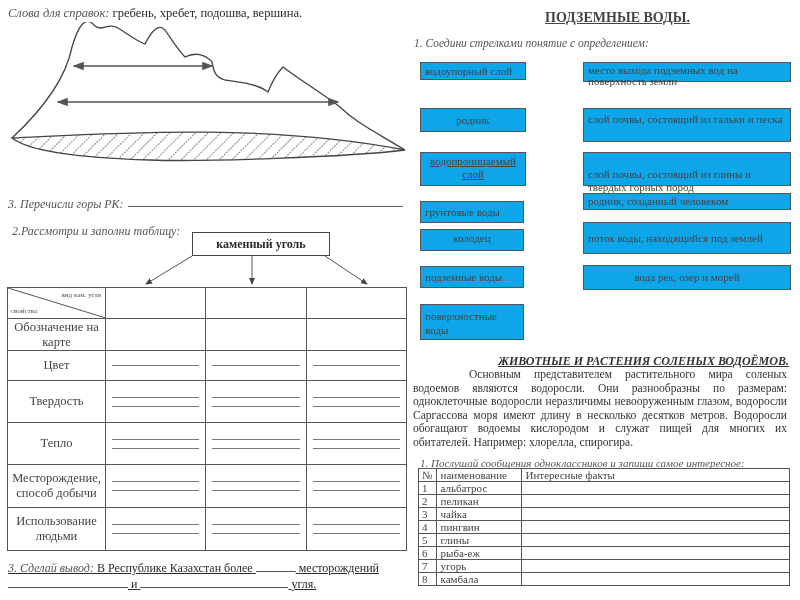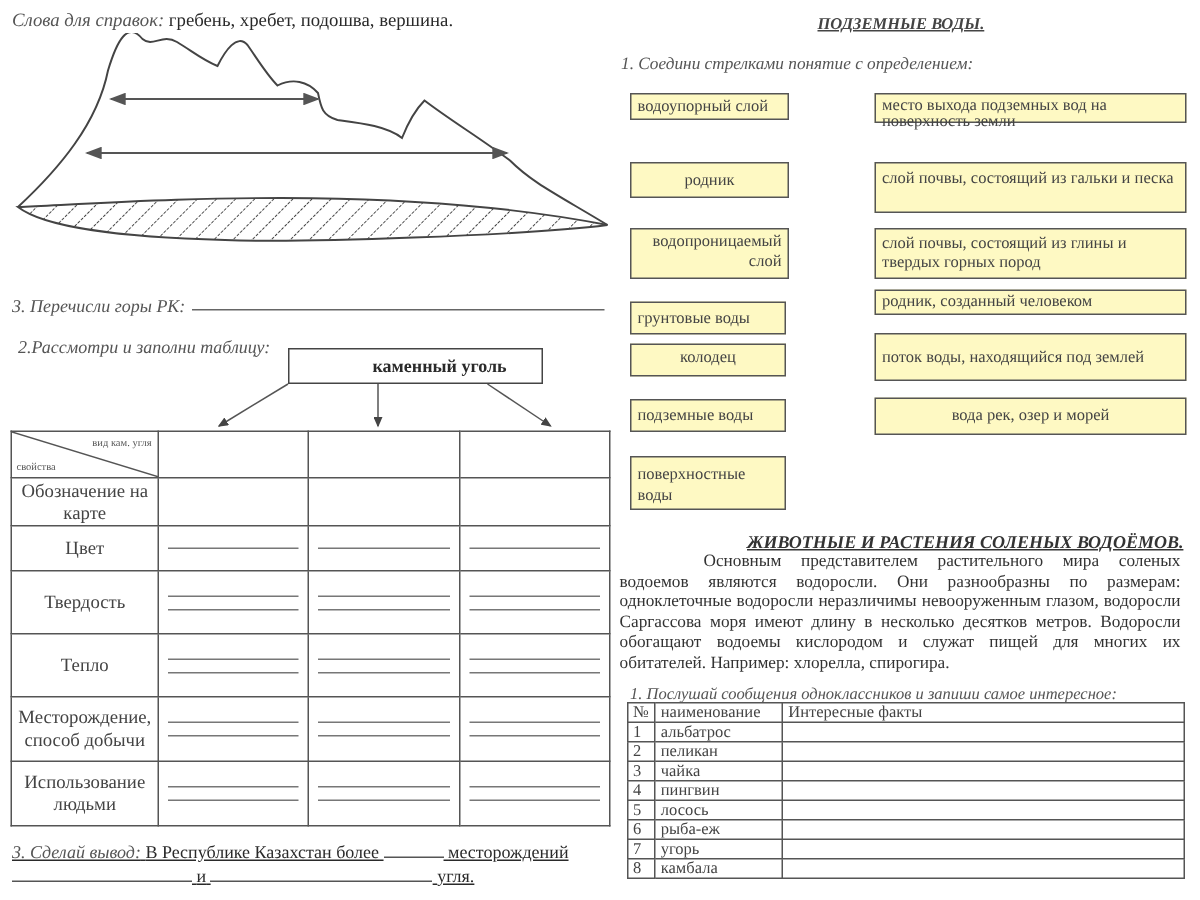--- a/index.html
+++ b/index.html
@@ -5,35 +5,35 @@
   html,body{margin:0;padding:0;}
   body{width:800px;height:600px;background:#fff;position:relative;overflow:hidden;
        font-family:"Liberation Serif","DejaVu Serif",serif;color:#2a2a2a;}
   .abs{position:absolute;}
   .ref-line{left:8px;top:6px;font-size:12.5px;white-space:nowrap;}
   .ref-line .lbl{font-style:italic;color:#555;}
   .q3{left:8px;top:197px;font-size:12px;font-style:italic;color:#555;}
   .q3-line{left:128px;top:206px;width:275px;border-bottom:1px solid #666;}
   .q2{left:12px;top:224px;font-size:12px;font-style:italic;color:#555;}
   .coal{left:192px;top:232px;width:136px;height:22px;border:1.5px solid #444;
-        font-weight:bold;font-size:12px;text-align:center;line-height:22px;padding-left:32px;}
+        font-weight:bold;font-size:12px;text-align:center;line-height:22px;}
   table.coal-table{position:absolute;left:7px;top:287px;width:400px;border-collapse:collapse;}
   table.coal-table td{border:1.5px solid #555;padding:0;font-size:12.5px;text-align:center;color:#444;}
   table.coal-table td.rowlbl{width:97px;line-height:15px;}
   .fill{display:block;margin:8px 6px;border-bottom:1px solid #777;height:0;}
   .diag{position:relative;height:30px;}
   .diag svg{position:absolute;left:0;top:0;}
   .diag .t1{position:absolute;right:4px;top:0;font-size:7px;color:#555;}
   .diag .t2{position:absolute;left:3px;top:16px;font-size:7px;color:#555;}
   .concl{left:8px;top:560px;width:402px;font-size:12px;line-height:16px;text-decoration:underline;}
   .concl .lbl{font-style:italic;color:#555;}
   .blank{display:inline-block;border-bottom:1px solid #555;vertical-align:baseline;}
-  .rtitle{left:545px;top:10px;font-size:11px;font-style:italic;font-weight:bold;text-decoration:underline;color:#444;}
+  .rtitle{left:545px;top:10px;font-size:14px;font-weight:bold;text-decoration:underline;color:#444;}
   .rq1{left:414px;top:37px;font-size:11.5px;font-style:italic;color:#555;}
-  .box{position:absolute;border:1.5px solid #555;font-size:11px;line-height:13px;color:#444;box-sizing:border-box;padding:2px 4px;background:#fef9c3;}
+  .box{position:absolute;border:1.5px solid #555;font-size:11px;line-height:13px;color:#444;box-sizing:border-box;padding:2px 4px;background:#0ea5e9;}
   .sec2title{left:470px;top:354px;font-size:12px;font-style:italic;font-weight:bold;text-decoration:underline;color:#333;margin-left:28px;}
   .para{left:413px;top:368px;width:374px;font-size:11.5px;line-height:13.5px;text-align:justify;text-indent:56px;color:#333;}
   .rq2{left:420px;top:457px;font-size:11px;font-style:italic;color:#555;}
   table.animals{position:absolute;left:418px;top:468px;width:372px;border-collapse:collapse;}
   table.animals td{border:1.2px solid #555;font-size:11px;height:12px;line-height:12px;padding:0 4px;color:#444;}
   table.animals td.n{width:10px;padding:0 3px;}
   table.animals td.name{width:76px;}
 </style>
 </head>
 <body>
@@ -183,29 +183,29 @@
   <span>и</span>
   <span class="blank" style="width:148px"></span>
   <span>угля.</span>
 </div>
 
 <div class="abs rtitle">ПОДЗЕМНЫЕ ВОДЫ.</div>
 <div class="abs rq1">1. Соедини стрелками понятие с определением:</div>
 
 <div class="box" style="left:420px;top:62px;width:106px;height:18px;">водоупорный слой</div>
 <div class="box" style="left:420px;top:108px;width:106px;height:24px;line-height:18px;text-align:center;">родник</div>
-<div class="box" style="left:420px;top:152px;width:106px;height:34px;text-align:right;">водопроницаемый слой</div>
+<div class="box" style="left:420px;top:152px;width:106px;height:34px;text-align:center;text-decoration:underline;">водопроницаемый слой</div>
 <div class="box" style="left:420px;top:201px;width:104px;height:22px;line-height:16px;">грунтовые воды</div>
 <div class="box" style="left:420px;top:229px;width:104px;height:22px;text-align:center;">колодец</div>
 <div class="box" style="left:420px;top:266px;width:104px;height:22px;line-height:16px;">подземные воды</div>
 <div class="box" style="left:420px;top:304px;width:104px;height:36px;line-height:14px;padding-top:4px;">поверхностные воды</div>
 
 <div class="box" style="left:583px;top:62px;width:208px;height:20px;line-height:11px;">место выхода подземных вод на поверхность земли</div>
 <div class="box" style="left:583px;top:108px;width:208px;height:34px;padding-top:4px;">слой почвы, состоящий из гальки и песка</div>
-<div class="box" style="left:583px;top:152px;width:208px;height:34px;padding-top:3px;">слой почвы, состоящий из глины и твердых горных пород</div>
+<div class="box" style="left:583px;top:152px;width:208px;height:34px;padding-top:15px;">слой почвы, состоящий из глины и твердых горных пород</div>
 <div class="box" style="left:583px;top:193px;width:208px;height:17px;line-height:11px;">родник, созданный  человеком</div>
 <div class="box" style="left:583px;top:222px;width:208px;height:32px;line-height:26px;text-align:left;">поток воды, находящийся под землей</div>
 <div class="box" style="left:583px;top:265px;width:208px;height:25px;line-height:19px;text-align:center;">вода рек, озер и морей</div>
 
 <div class="abs sec2title">ЖИВОТНЫЕ И РАСТЕНИЯ СОЛЕНЫХ ВОДОЁМОВ.</div>
 <div class="abs para">Основным представителем растительного мира соленых водоемов являются водоросли. Они разнообразны по размерам: одноклеточные водоросли неразличимы невооруженным глазом, водоросли Саргассова моря имеют длину в несколько десятков метров. Водоросли обогащают водоемы кислородом и служат пищей для многих их обитателей. Например: хлорелла, спирогира.</div>
 
 <div class="abs rq2">1. Послушай сообщения одноклассников и запиши самое интересное:</div>
 <table class="animals">
   <tbody>
@@ -231,21 +231,21 @@
         <td class="name">чайка</td>
         <td></td>
       </tr>
       <tr>
         <td class="n">4</td>
         <td class="name">пингвин</td>
         <td></td>
       </tr>
       <tr>
         <td class="n">5</td>
-        <td class="name">лосось</td>
+        <td class="name">глины</td>
         <td></td>
       </tr>
       <tr>
         <td class="n">6</td>
         <td class="name">рыба-еж</td>
         <td></td>
       </tr>
       <tr>
         <td class="n">7</td>
         <td class="name">угорь</td>

